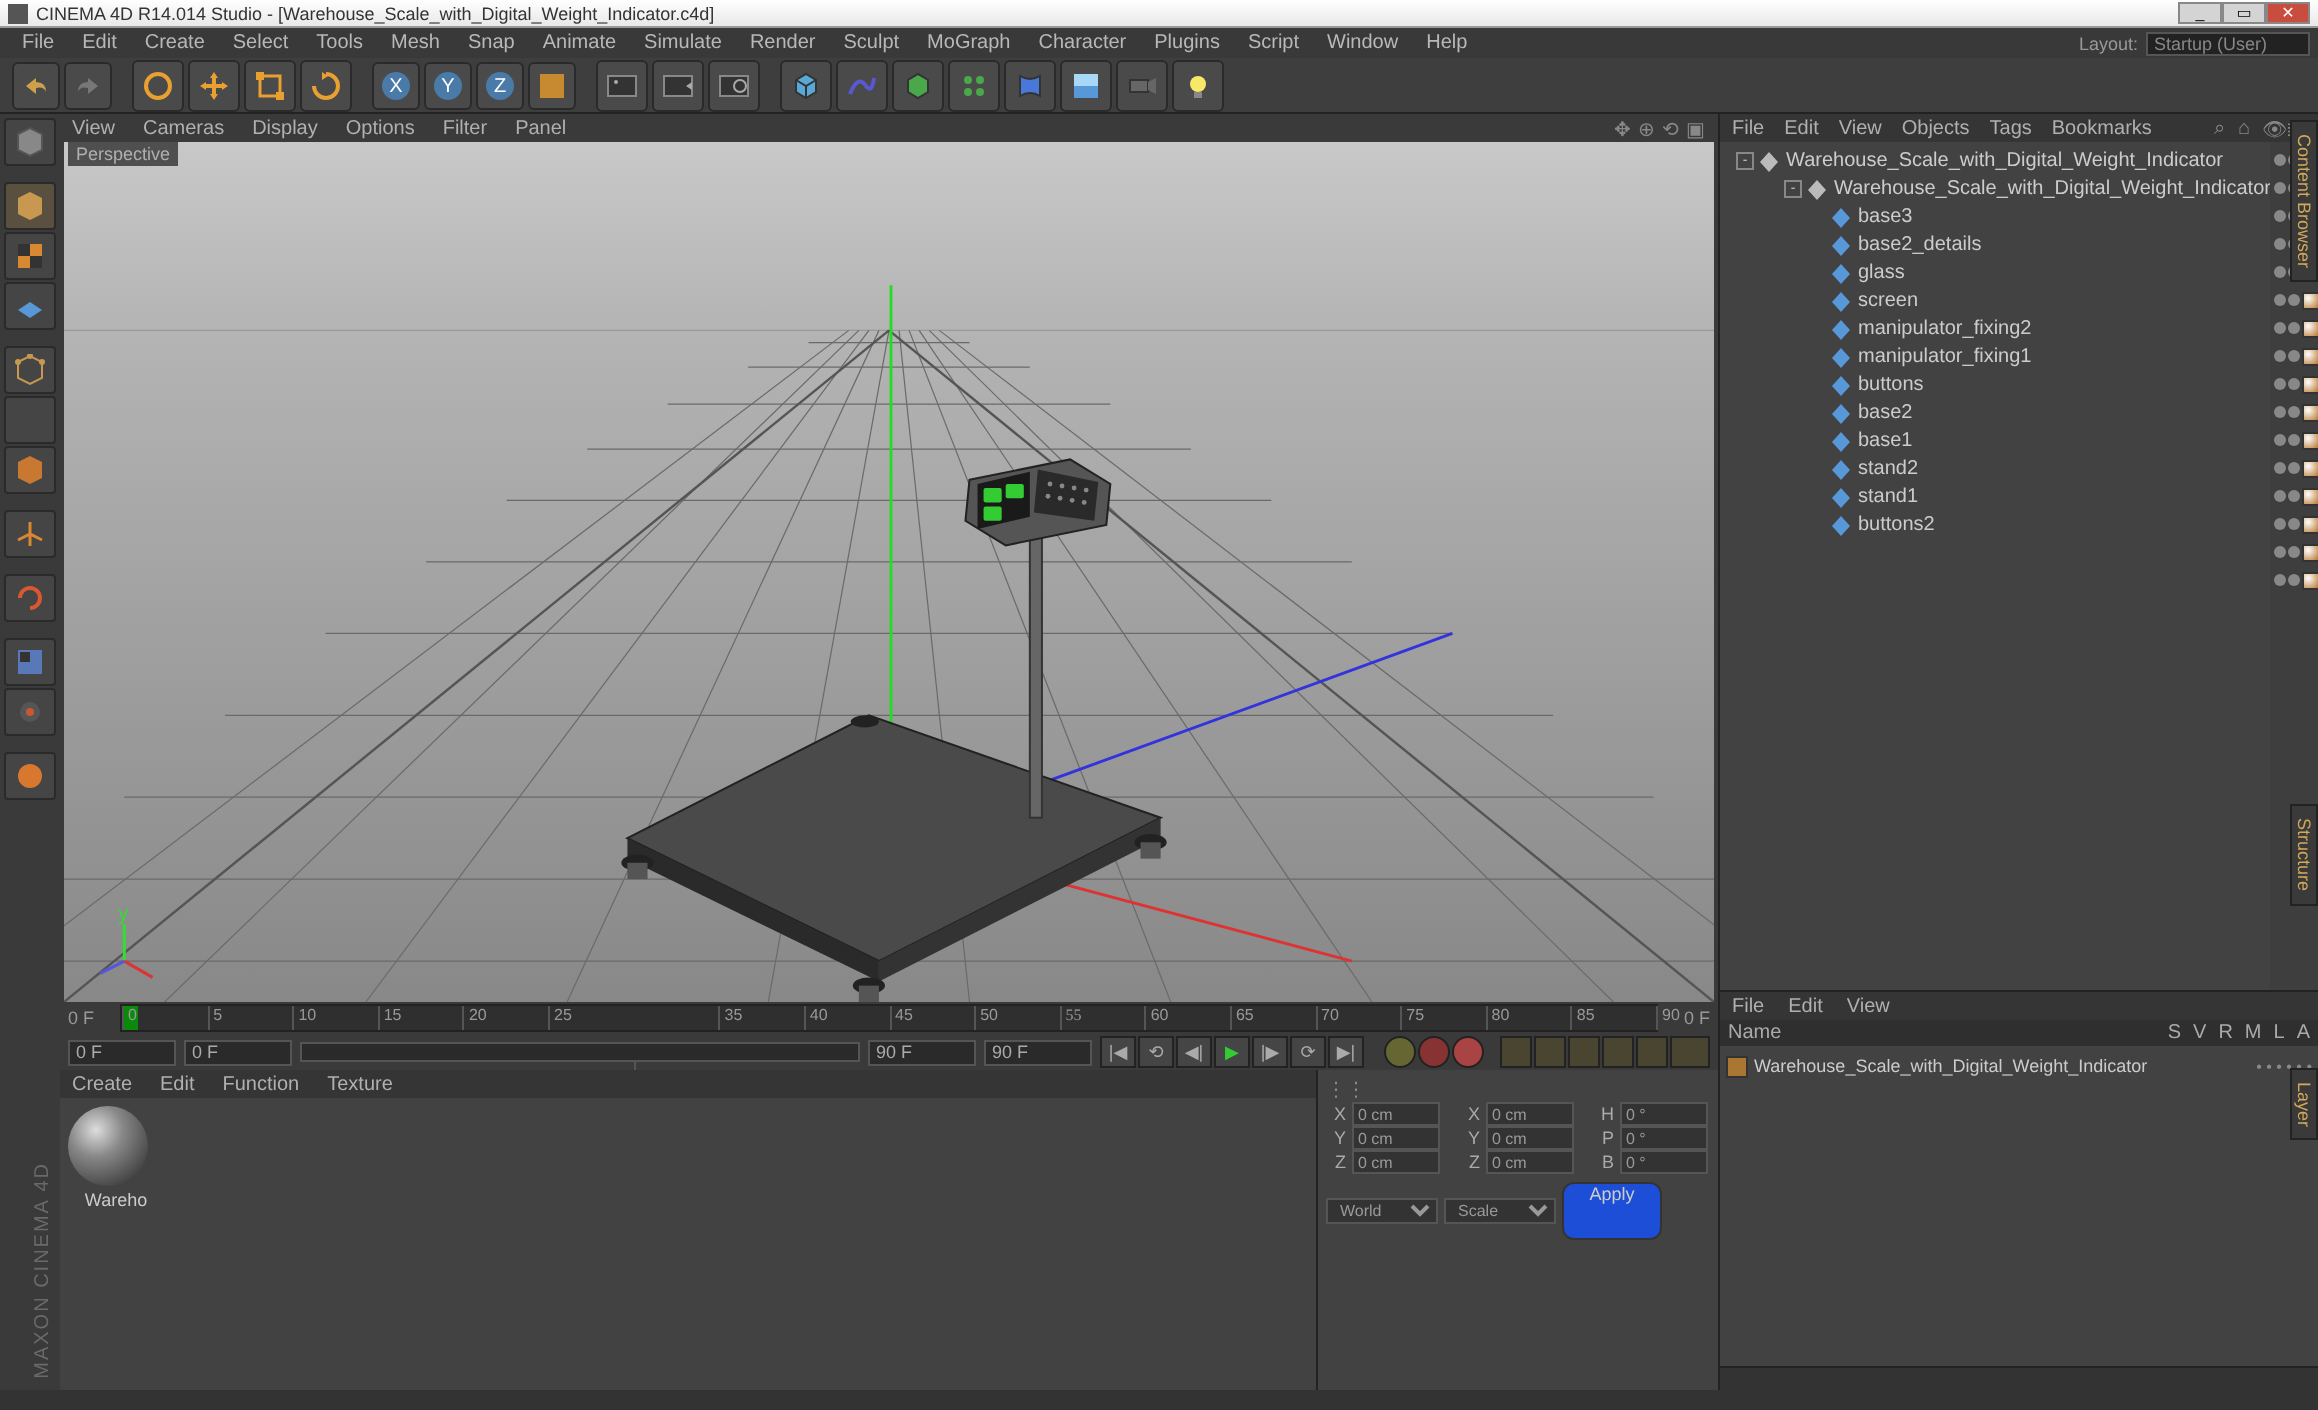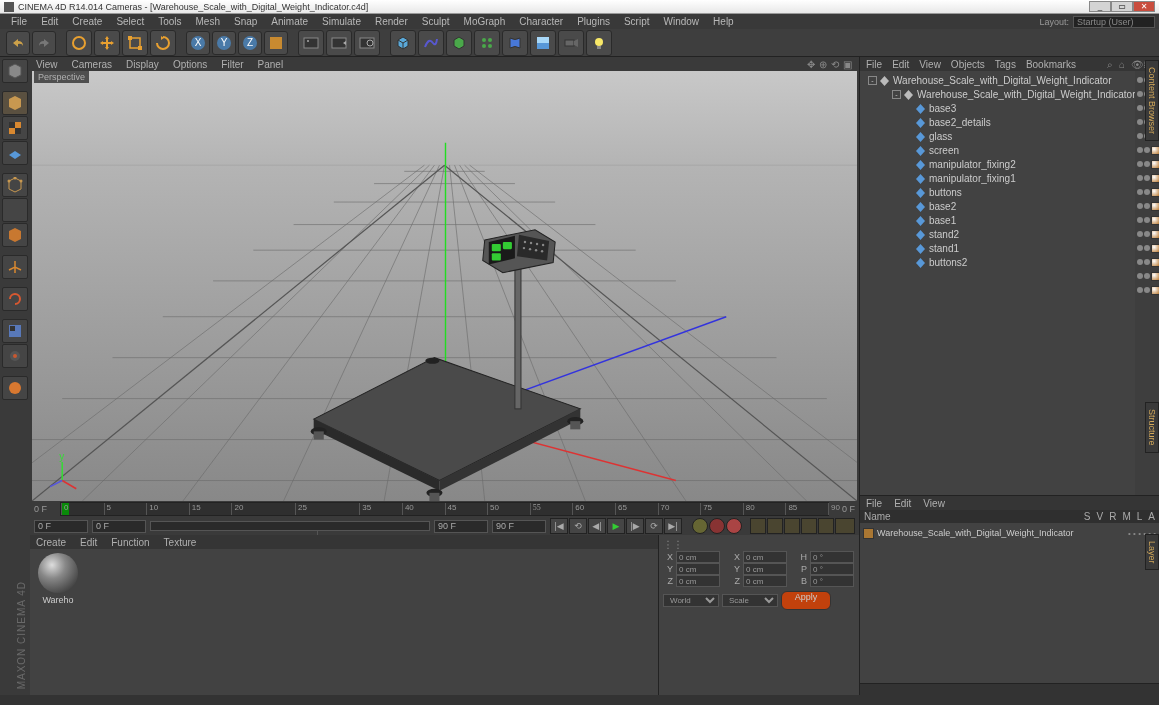--- a/index.html
+++ b/index.html
@@ -44,30 +44,30 @@
 .play-btn{width:18px;height:16px;background:#454545;border:1px solid #222;cursor:pointer;display:flex;align-items:center;justify-content:center;color:#aaa;font-size:9px}
 .play-btn.green{color:#3c3}
 .rec-btns{display:flex;gap:1px;margin-left:6px}
 .rec-btn{width:16px;height:16px;background:#454545;border:1px solid #222;border-radius:8px;cursor:pointer}
 .key-btns{display:flex;gap:1px;margin-left:4px}
 .key-btn{width:16px;height:16px;background:#4a4530;border:1px solid #222;cursor:pointer}
 .bottom-panels{height:160px;display:flex;background:#3a3a3a}
 .mat-panel{flex:1;display:flex;flex-direction:column;border-right:1px solid #222}
 .mat-menubar{height:14px;background:#353535;display:flex;align-items:center;padding:0 6px;gap:14px;color:#b0b0b0;font-size:10px}
 .mat-body{flex:1;background:#424242;padding:4px;display:flex;align-items:flex-start}
-.mat-swatch{width:48px;display:flex;flex-direction:column;align-items:center;gap:2px}
+.mat-swatch{width:48px;display:flex;flex-direction:column;gap:2px}
 .mat-ball{width:40px;height:40px;border-radius:20px;background:radial-gradient(circle at 35% 30%,#ddd 0%,#888 35%,#222 100%)}
 .mat-name{color:#ccc;font-size:9px;text-align:center;width:48px;overflow:hidden}
 .coord-panel{width:200px;background:#424242;padding:4px;display:flex;flex-direction:column;gap:2px}
 .coord-top{height:10px;display:flex;gap:4px;color:#888;font-size:8px}
 .coord-row{display:flex;gap:3px;align-items:center}
 .coord-lbl{width:10px;color:#aaa;font-size:9px;text-align:right}
 .coord-fld{width:44px;height:12px;background:#333;border:1px solid #555;color:#999;font-size:8px;padding:0 2px}
 .coord-sel{width:56px;height:13px;background:#333;border:1px solid #555;color:#999;font-size:8px;padding:0 2px}
-.apply-btn{width:50px;height:19px;background:#c2410c;border:1px solid #333;color:#ccc;font-size:9px;text-align:center;cursor:pointer;border-radius:6px}
+.apply-btn{width:50px;height:29px;background:#1d4ed8;border:1px solid #333;color:#ccc;font-size:9px;text-align:center;cursor:pointer;border-radius:6px}
 .right-col{width:300px;background:#3a3a3a;display:flex;flex-direction:column;border-left:1px solid #222}
 .obj-menubar{height:14px;background:#353535;display:flex;align-items:center;padding:0 6px;gap:10px;color:#b0b0b0;font-size:10px}
 .obj-icons{margin-left:auto;display:flex;gap:2px}
 .obj-tree{flex:1;background:#424242;overflow:auto;display:flex}
 .tree-left{flex:1;padding:2px 0}
 .tree-right{width:68px;background:#3e3e3e;padding:2px 0}
 .tree-row{height:14px;display:flex;align-items:center;color:#ccc;font-size:9px;cursor:pointer}
 .tree-indent{display:inline-block}
 .tree-exp{width:9px;height:9px;border:1px solid #888;font-size:7px;text-align:center;line-height:7px;margin-right:2px;color:#ccc;cursor:pointer}
 .tree-ico{width:11px;height:11px;margin-right:3px}
@@ -86,21 +86,21 @@
 .rtab{writing-mode:vertical-rl;background:#3a3a3a;color:#d2a85a;font-size:9px;padding:6px 1px;border:1px solid #222;cursor:pointer;margin-bottom:1px}
 .statusbar{position:absolute;bottom:0;left:0;right:0;height:10px;background:#333}
 .watermark{position:absolute;left:16px;bottom:16px;writing-mode:vertical-rl;transform:rotate(180deg);color:#6a6a6a;font-size:10px;letter-spacing:1px;z-index:5}
 svg{display:block}
 </style>
 </head>
 <body>
 
 <div class="titlebar">
   <div class="titlebar-icon"></div>
-  <div class="titlebar-text">CINEMA 4D R14.014 Cameras - [Warehouse_Scale_with_Digital_Weight_Indicator.c4d]</div>
+  <div class="titlebar-text">CINEMA 4D R14.014 Studio - [Warehouse_Scale_with_Digital_Weight_Indicator.c4d]</div>
   <div class="win-btns">
     <div class="win-btn">_</div>
     <div class="win-btn">▭</div>
     <div class="win-btn close">✕</div>
   </div>
 </div>
 
 <div class="menubar">
   <span class="menubar-item">File</span>
   <span class="menubar-item">Edit</span>
@@ -427,21 +427,21 @@
 
     <div class="timeline-row">
       <span class="tl-start">0 F</span>
       <div class="timeline-ruler">
         <div class="marker"></div>
       <div class="tick" style="left: 0%;">0</div>
           <div class="tick" style="left: 5.55556%;">5</div>
           <div class="tick" style="left: 11.1111%;">10</div>
           <div class="tick" style="left: 16.6667%;">15</div>
           <div class="tick" style="left: 22.2222%;">20</div>
-          <div class="tick" style="left: 27.7778%; margin-left: 21px;">25</div>
+          <div class="tick" style="left: 27.7778%;">25</div>
           <div class="tick" style="left: 33.3333%; margin-top: 20px;">30</div>
           <div class="tick" style="left: 38.8889%;">35</div>
           <div class="tick" style="left: 44.4444%;">40</div>
           <div class="tick" style="left: 50%;">45</div>
           <div class="tick" style="left: 55.5556%;">50</div>
           <div class="tick" style="left: 61.1111%; font-family: Liberation Serif, serif;">55</div>
           <div class="tick" style="left: 66.6667%;">60</div>
           <div class="tick" style="left: 72.2222%;">65</div>
           <div class="tick" style="left: 77.7778%;">70</div>
           <div class="tick" style="left: 83.3333%;">75</div>

